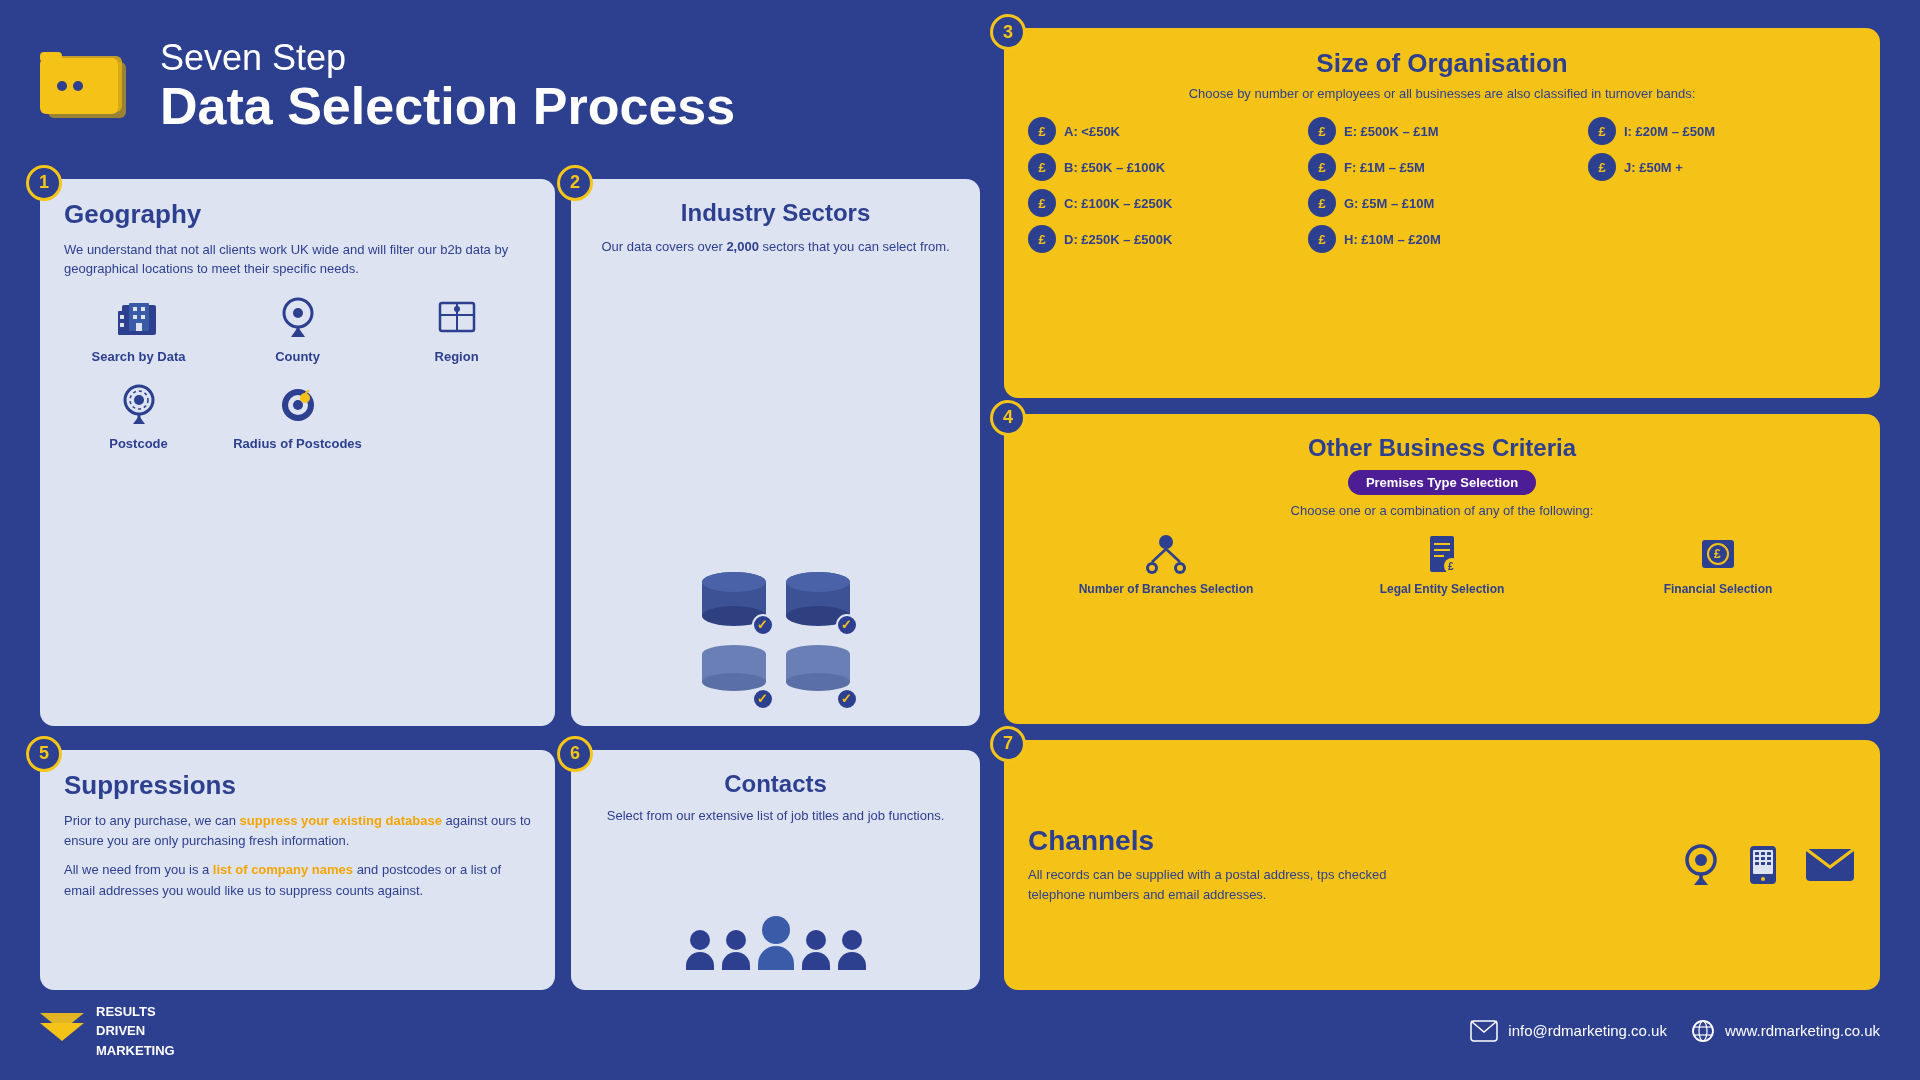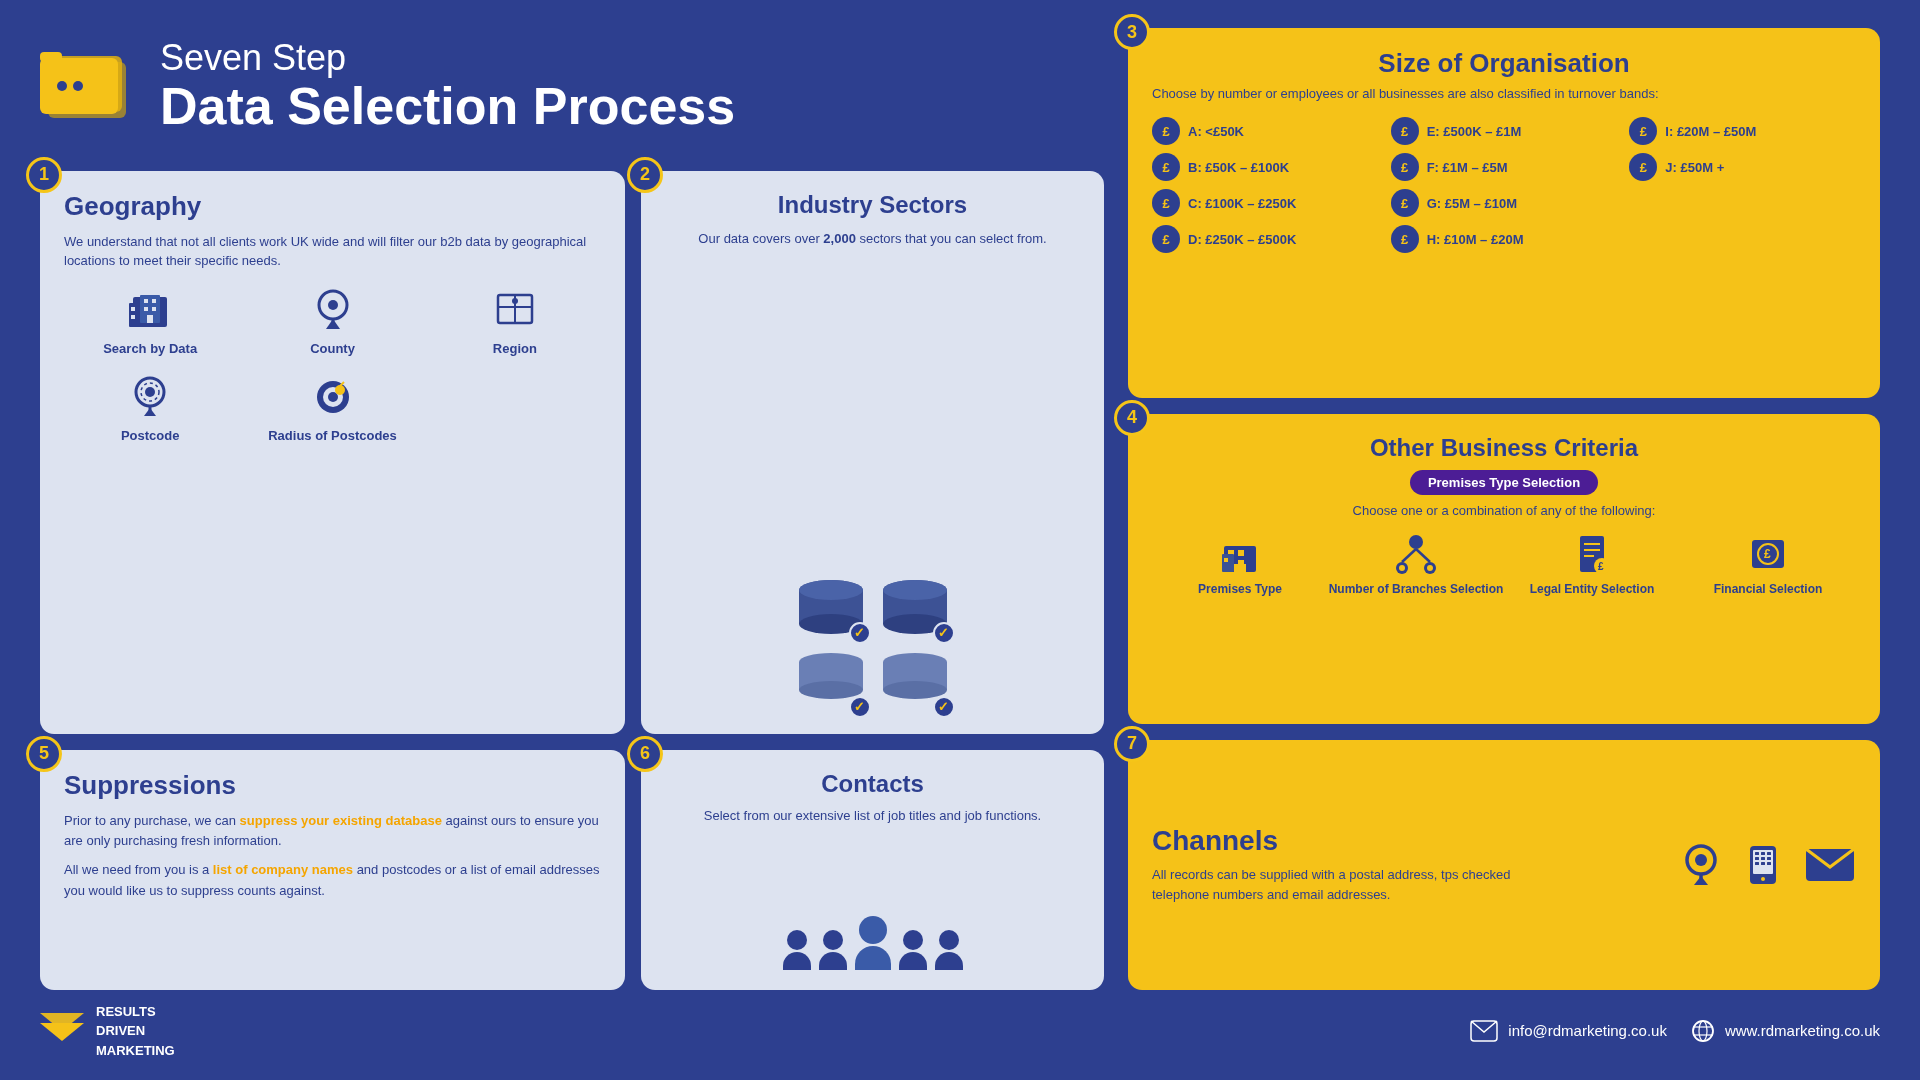--- a/index.html
+++ b/index.html
@@ -112,22 +112,22 @@
 
     .top-section {
       display: flex;
       gap: 24px;
       flex: 1;
     }
 
     .left-col {
       display: flex;
       flex-direction: column;
-      gap: 16px;
-      width: 1064px;
+      gap: 24px;
+      width: 940px;
     }
 
     .left-top {
       display: flex;
       gap: 16px;
       flex: 1;
     }
 
     .left-bottom {
       display: flex;
@@ -344,21 +344,21 @@
           </div>
         </div>
       </div>
     </div>
 
     <div class="right-col">
 
       <div class="card-base card-yellow-bg" style="flex:1.1;">
         <div class="step-badge">3</div>
         <div style="text-align:center;font-size:26px;font-weight:900;color:#2d3f8f;margin-bottom:6px;">Size of Organisation</div>
-        <div style="font-size:13px;color:#2d3f8f;margin-bottom:14px;line-height:1.4;">Choose by number or employees or all businesses are also classified in turnover bands:</div>
+        <div style="text-align:center;font-size:13px;color:#2d3f8f;margin-bottom:14px;line-height:1.4;">Choose by number or employees or all businesses are also classified in turnover bands:</div>
 
         <div style="display:grid;grid-template-columns:1fr 1fr 1fr;gap:8px 12px;">
 
           <div style="display:flex;align-items:center;gap:8px;">
             <div style="width:28px;height:28px;background:#2d3f8f;border-radius:50%;display:flex;align-items:center;justify-content:center;color:#f5c218;font-weight:900;font-size:13px;flex-shrink:0;">£</div>
             <span style="font-size:13px;font-weight:700;color:#2d3f8f;">A: &lt;£50K</span>
           </div>
           <div style="display:flex;align-items:center;gap:8px;">
             <div style="width:28px;height:28px;background:#2d3f8f;border-radius:50%;display:flex;align-items:center;justify-content:center;color:#f5c218;font-weight:900;font-size:13px;flex-shrink:0;">£</div>
             <span style="font-size:13px;font-weight:700;color:#2d3f8f;">E: £500K – £1M</span>
@@ -405,33 +405,20 @@
       <div class="card-base card-yellow-bg" style="flex:0.9;">
         <div class="step-badge">4</div>
         <div style="text-align:center;font-size:24px;font-weight:900;color:#2d3f8f;margin-bottom:8px;">Other Business Criteria</div>
         <div style="text-align:center;margin-bottom:8px;">
           <span style="background:#4c1d95;color:white;border-radius:20px;padding:5px 18px;font-size:13px;font-weight:700;display:inline-block;">Premises Type Selection</span>
         </div>
         <div style="text-align:center;font-size:13px;color:#2d3f8f;margin-bottom:14px;">Choose one or a combination of any of the following:</div>
 
         <div style="display:flex;justify-content:space-around;align-items:flex-start;">
 
-          <div style="display:flex;flex-direction:column;align-items:center;text-align:center;gap:6px;flex:1;">
-            <svg width="44" height="44" viewBox="0 0 44 44">
-              <rect x="6" y="14" width="32" height="26" rx="2" fill="#2d3f8f"></rect>
-              <rect x="10" y="18" width="6" height="6" fill="#f5c218"></rect>
-              <rect x="20" y="18" width="6" height="6" fill="#f5c218"></rect>
-              <rect x="10" y="28" width="6" height="6" fill="#f5c218"></rect>
-              <rect x="20" y="28" width="6" height="6" fill="#f5c218"></rect>
-              <rect x="16" y="32" width="12" height="8" fill="#f5c218"></rect>
-              <rect x="4" y="22" width="12" height="18" rx="1" fill="#3a5295"></rect>
-              <rect x="6" y="26" width="4" height="4" fill="#f5c218"></rect>
-            </svg>
-            <span style="font-size:12px;font-weight:700;color:#2d3f8f;">Premises Type</span>
-          </div>
 
           <div style="display:flex;flex-direction:column;align-items:center;text-align:center;gap:6px;flex:1;">
             <svg width="44" height="44" viewBox="0 0 44 44">
               <circle cx="22" cy="10" r="7" fill="#2d3f8f"></circle>
               <circle cx="8" cy="36" r="6" fill="#2d3f8f"></circle>
               <circle cx="36" cy="36" r="6" fill="#2d3f8f"></circle>
               <line x1="22" y1="17" x2="8" y2="30" stroke="#2d3f8f" stroke-width="2.5"></line>
               <line x1="22" y1="17" x2="36" y2="30" stroke="#2d3f8f" stroke-width="2.5"></line>
               <circle cx="8" cy="36" r="3" fill="#f5c218"></circle>
               <circle cx="36" cy="36" r="3" fill="#f5c218"></circle>

